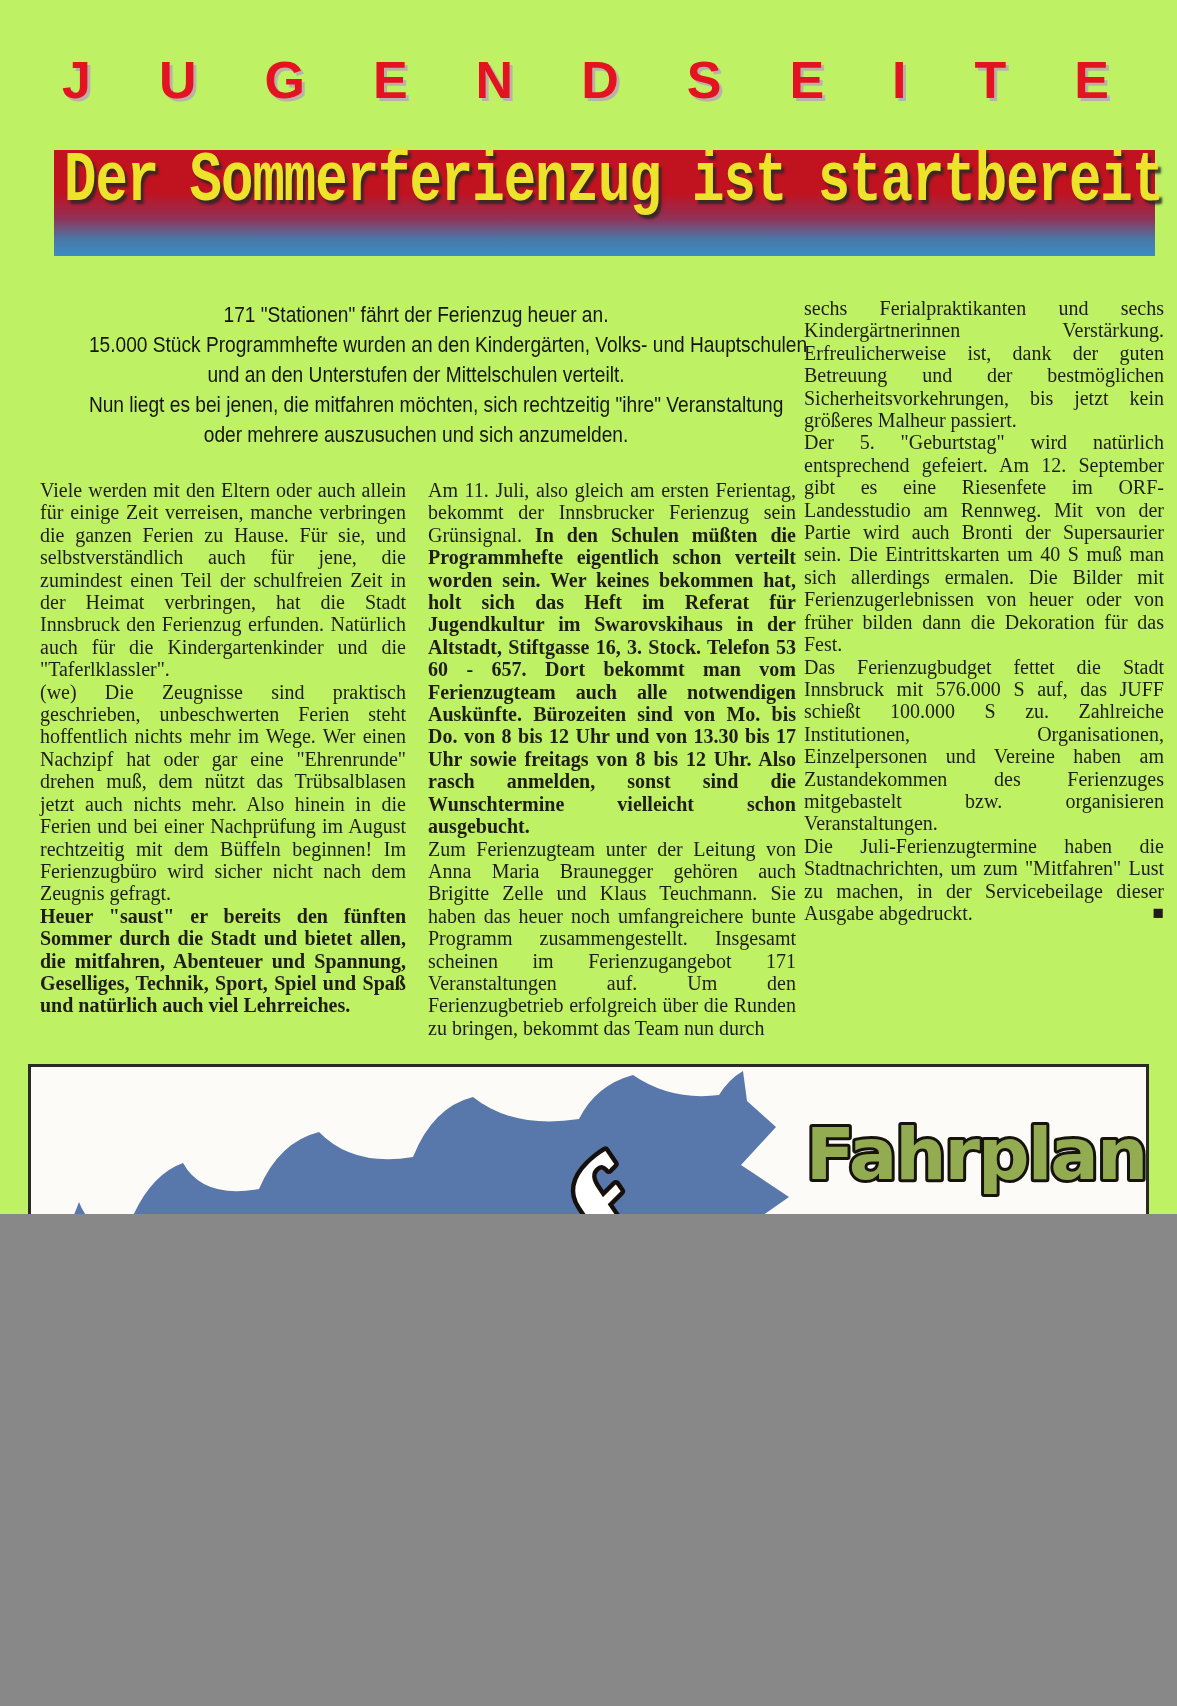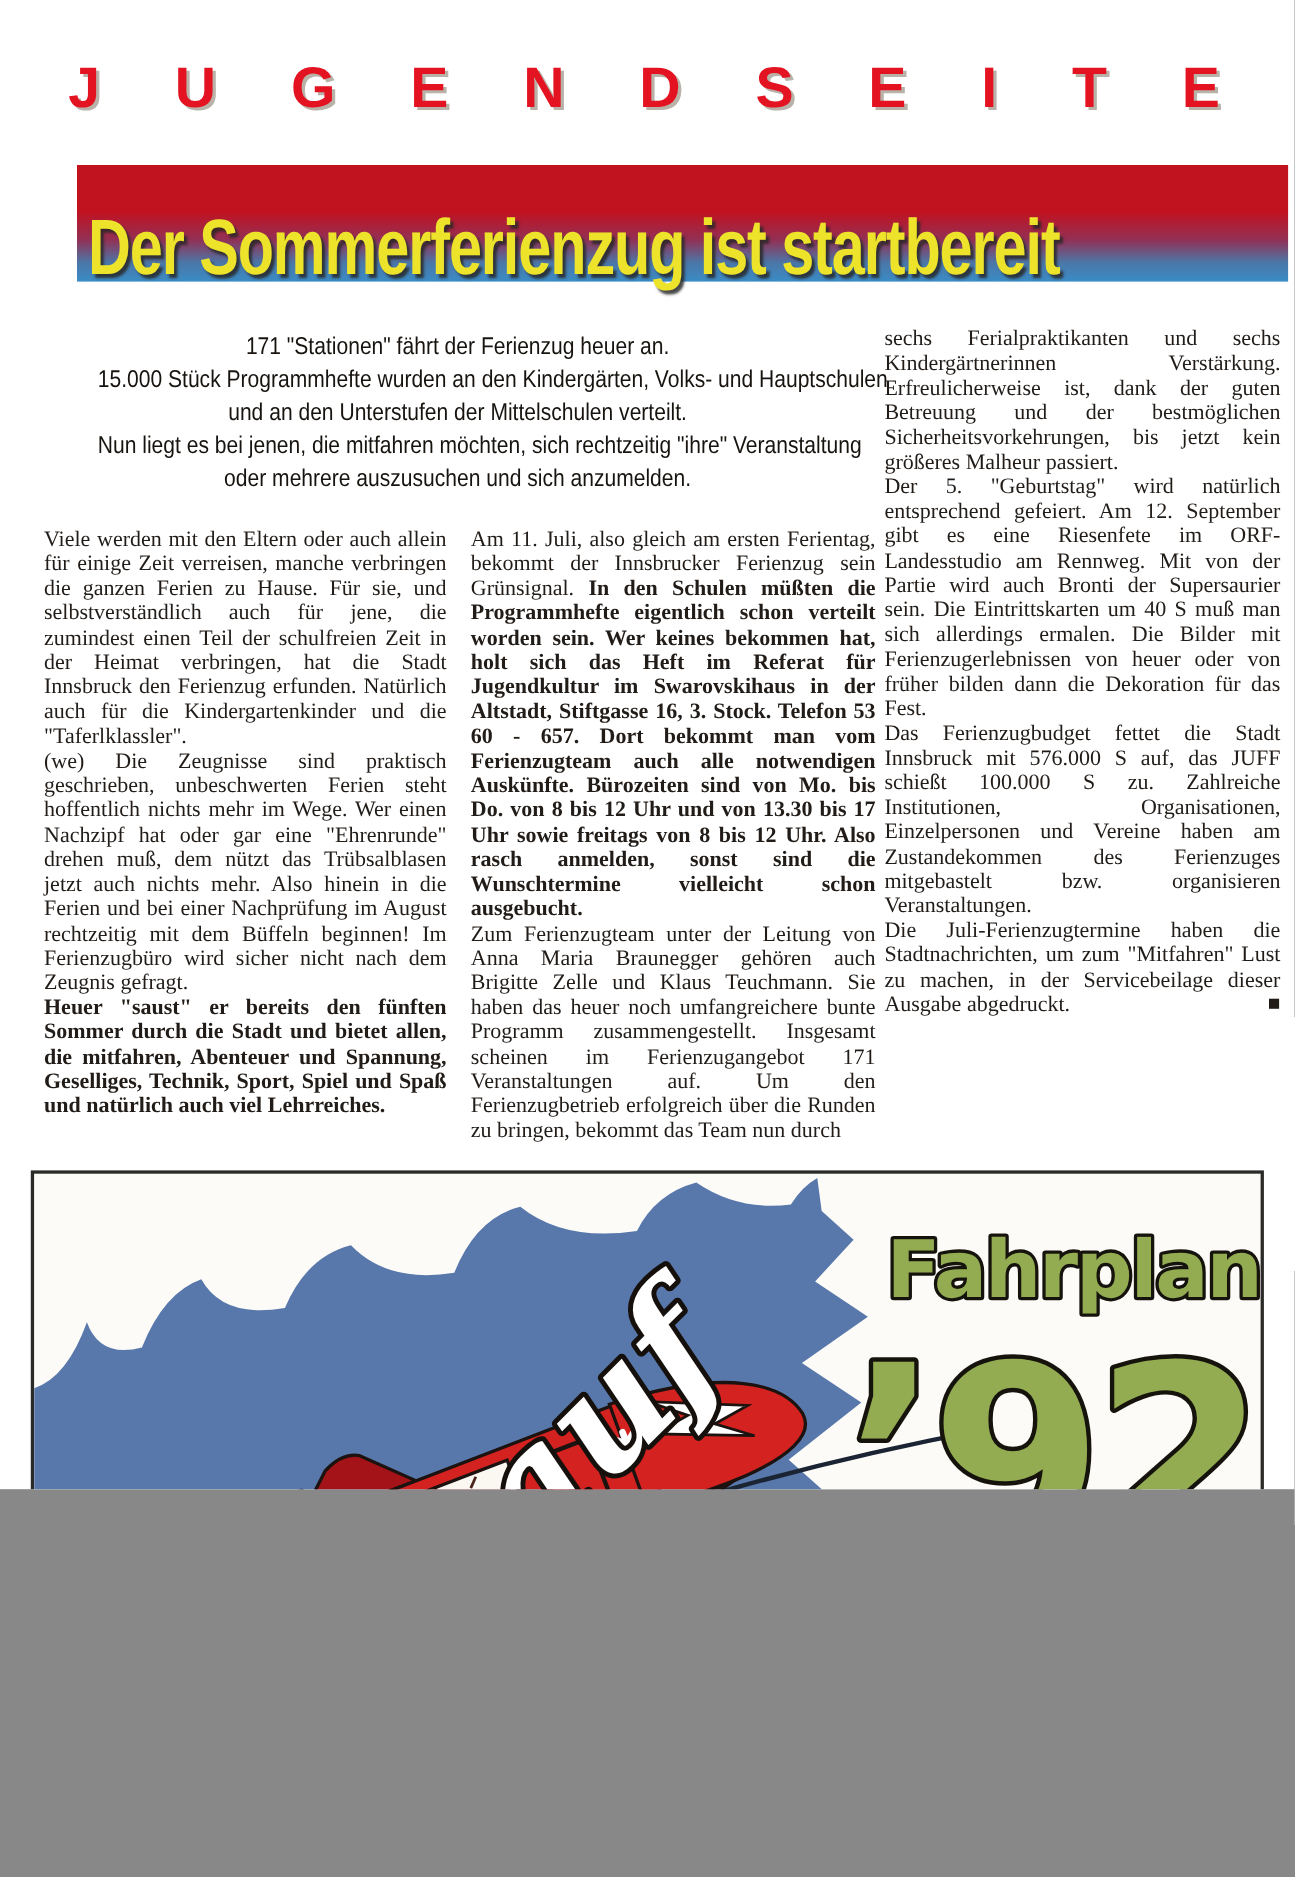--- a/index.html
+++ b/index.html
@@ -1,25 +1,25 @@
 <!DOCTYPE html>
 <html lang="de"><head>
 <meta charset="utf-8">
 <style>
   html,body{margin:0;padding:0;background:#888;}
-  .page{position:relative;width:1177px;height:1354px;background:#ffffff;margin:0 auto;
+  .page{position:relative;width:1177px;height:1214px;background:#bef264;margin:0 auto;
         overflow:hidden;font-family:"Liberation Sans",sans-serif;}
   
   .masthead{position:absolute;left:62px;top:50px;font-size:52px;font-weight:bold;
             color:#e41321;letter-spacing:68px;white-space:nowrap;
             text-shadow:3px 3px 0 #b9b2a9;}
   
-  .banner{position:absolute;left:70px;top:150px;width:1101px;height:106px;
+  .banner{position:absolute;left:54px;top:150px;width:1101px;height:106px;
           background:linear-gradient(180deg,#c11220 0%,#c11220 40%,#933055 64%,#4a77a8 84%,#3a8cc6 100%);
-          display:flex;align-items:flex-end;}
+          display:flex;align-items:flex-start;font-family:Liberation Mono, monospace;}
   .banner .headline{font-size:54px;font-weight:bold;color:#ede32b;white-space:nowrap;
           letter-spacing:-1px;padding-left:10px;transform:scaleY(1.32);
           transform-origin:left center;text-shadow:3px 3px 2px rgba(40,40,40,.85);}
   
   .intro{position:absolute;left:40px;top:300px;width:752px;text-align:center;
          color:#17130f;font-size:22px;line-height:30px;transform:scaleX(.87);
          transform-origin:center top;}
   .intro div{white-space:nowrap;}
   
   .col{position:absolute;text-align:justify;font-family:"Liberation Serif",serif;

